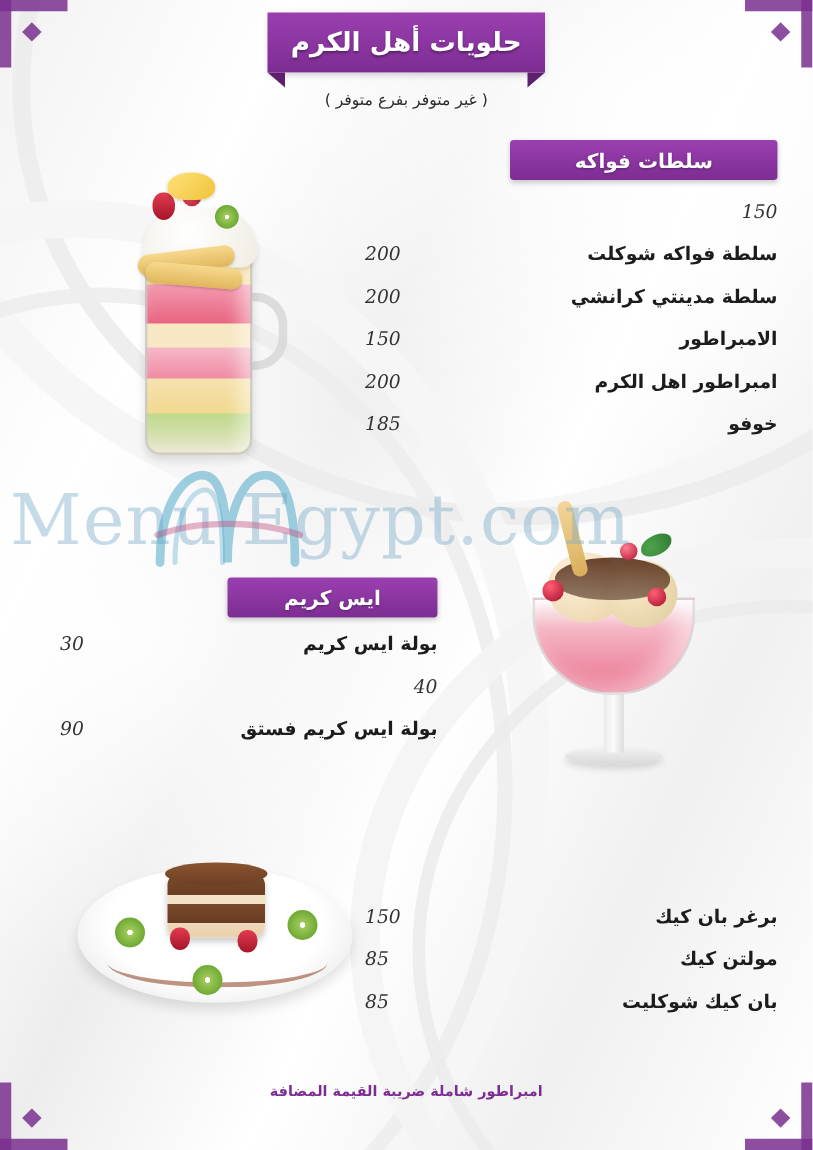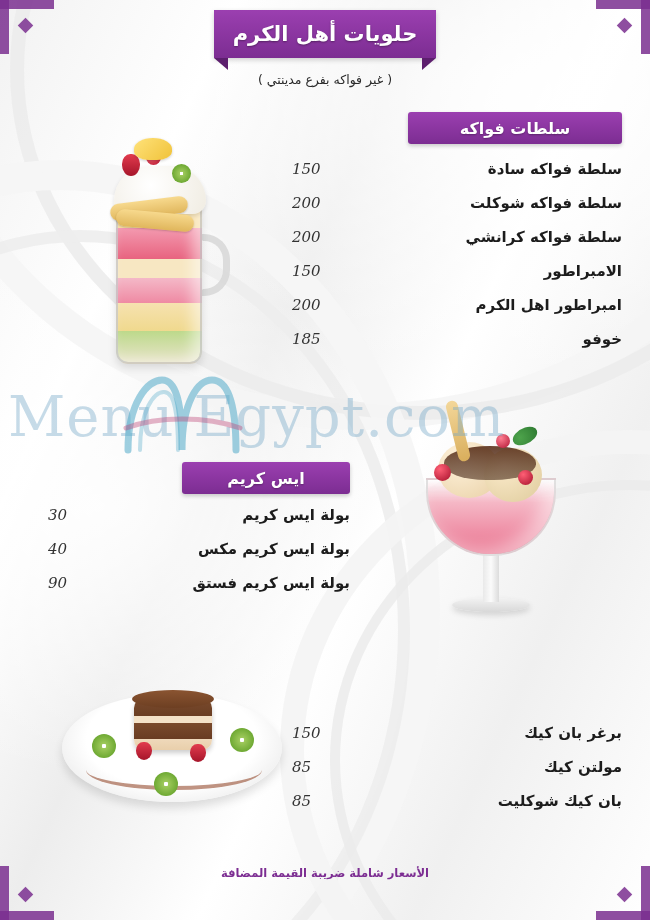--- a/index.html
+++ b/index.html
@@ -338,49 +338,48 @@
   </div>
   <div class="corner corner-br">
     <i class="bar-h"></i>
       <i class="bar-v"></i>
       <i class="dot"></i>
   </div>
 
   <div class="brand-banner">
     <div class="brand-title">حلويات أهل الكرم</div>
   </div>
-  <div class="brand-note">( غير فواكه بفرع مدينتي )</div>
+  <div class="brand-note">( غير متوفر بفرع متوفر )</div>
 
   <div class="photo parfait">
     <div class="mug-handle"></div>
     <div class="mug-body"></div>
     <div class="mug-cream"></div>
     <div class="mug-roll r1"></div>
     <div class="mug-roll r2"></div>
     <div class="mug-fruit kiwi"></div>
     <div class="mug-fruit straw"></div>
     <div class="mug-fruit cherry"></div>
     <div class="mug-gold"></div>
   </div>
 
   <div class="sec-head" style="right:28px; top:112px; width:214px;">
     <span>سلطات فواكه</span>
   </div>
 
   <div class="menu-list" style="right:28px; top:160px; width:330px;">
     <div class="menu-row">
-      <span class="item-name">سلطة فواكه سادة</span>
       <span class="item-price">150</span>
     </div>
     <div class="menu-row">
       <span class="item-name">سلطة فواكه شوكلت</span>
       <span class="item-price">200</span>
     </div>
     <div class="menu-row">
-      <span class="item-name">سلطة فواكه كرانشي</span>
+      <span class="item-name">سلطة مدينتي كرانشي</span>
       <span class="item-price">200</span>
     </div>
     <div class="menu-row">
       <span class="item-name">الامبراطور</span>
       <span class="item-price">150</span>
     </div>
     <div class="menu-row">
       <span class="item-name">امبراطور اهل الكرم</span>
       <span class="item-price">200</span>
     </div>
@@ -407,21 +406,20 @@
   <div class="sec-head" style="left:182px; top:462px; width:168px;">
     <span>ايس كريم</span>
   </div>
 
   <div class="menu-list" style="left:48px; top:506px; width:302px;">
     <div class="menu-row">
       <span class="item-name">بولة ايس كريم</span>
       <span class="item-price">30</span>
     </div>
     <div class="menu-row">
-      <span class="item-name">بولة ايس كريم مكس</span>
       <span class="item-price">40</span>
     </div>
     <div class="menu-row">
       <span class="item-name">بولة ايس كريم فستق</span>
       <span class="item-price">90</span>
     </div>
   </div>
 
   <div class="photo cakeplate">
     <div class="plate"></div>
@@ -453,15 +451,15 @@
 
   <div class="watermark">
     <svg class="wm-mark" viewBox="0 0 128 104">
       <path d="M10 92 C10 44, 30 22, 44 22 C58 22, 64 44, 64 92 C64 44, 80 22, 94 22 C110 22, 118 46, 118 92" fill="none" stroke="rgba(80,170,200,0.55)" stroke-width="7" stroke-linecap="round"></path>
       <path d="M22 92 C22 52, 36 34, 46 34 C56 34, 60 52, 60 92" fill="none" stroke="rgba(80,170,200,0.35)" stroke-width="4" stroke-linecap="round"></path>
       <path d="M8 70 C40 58, 88 58, 122 70" fill="none" stroke="rgba(190,70,120,0.40)" stroke-width="5" stroke-linecap="round"></path>
     </svg>
     <span class="wm-text">Menu Egypt.com</span>
   </div>
 
-  <div class="footer-note">الأسعار شاملة ضريبة القيمة المضافة</div>
+  <div class="footer-note">امبراطور شاملة ضريبة القيمة المضافة</div>
 
 </div>
 
 </body></html>

